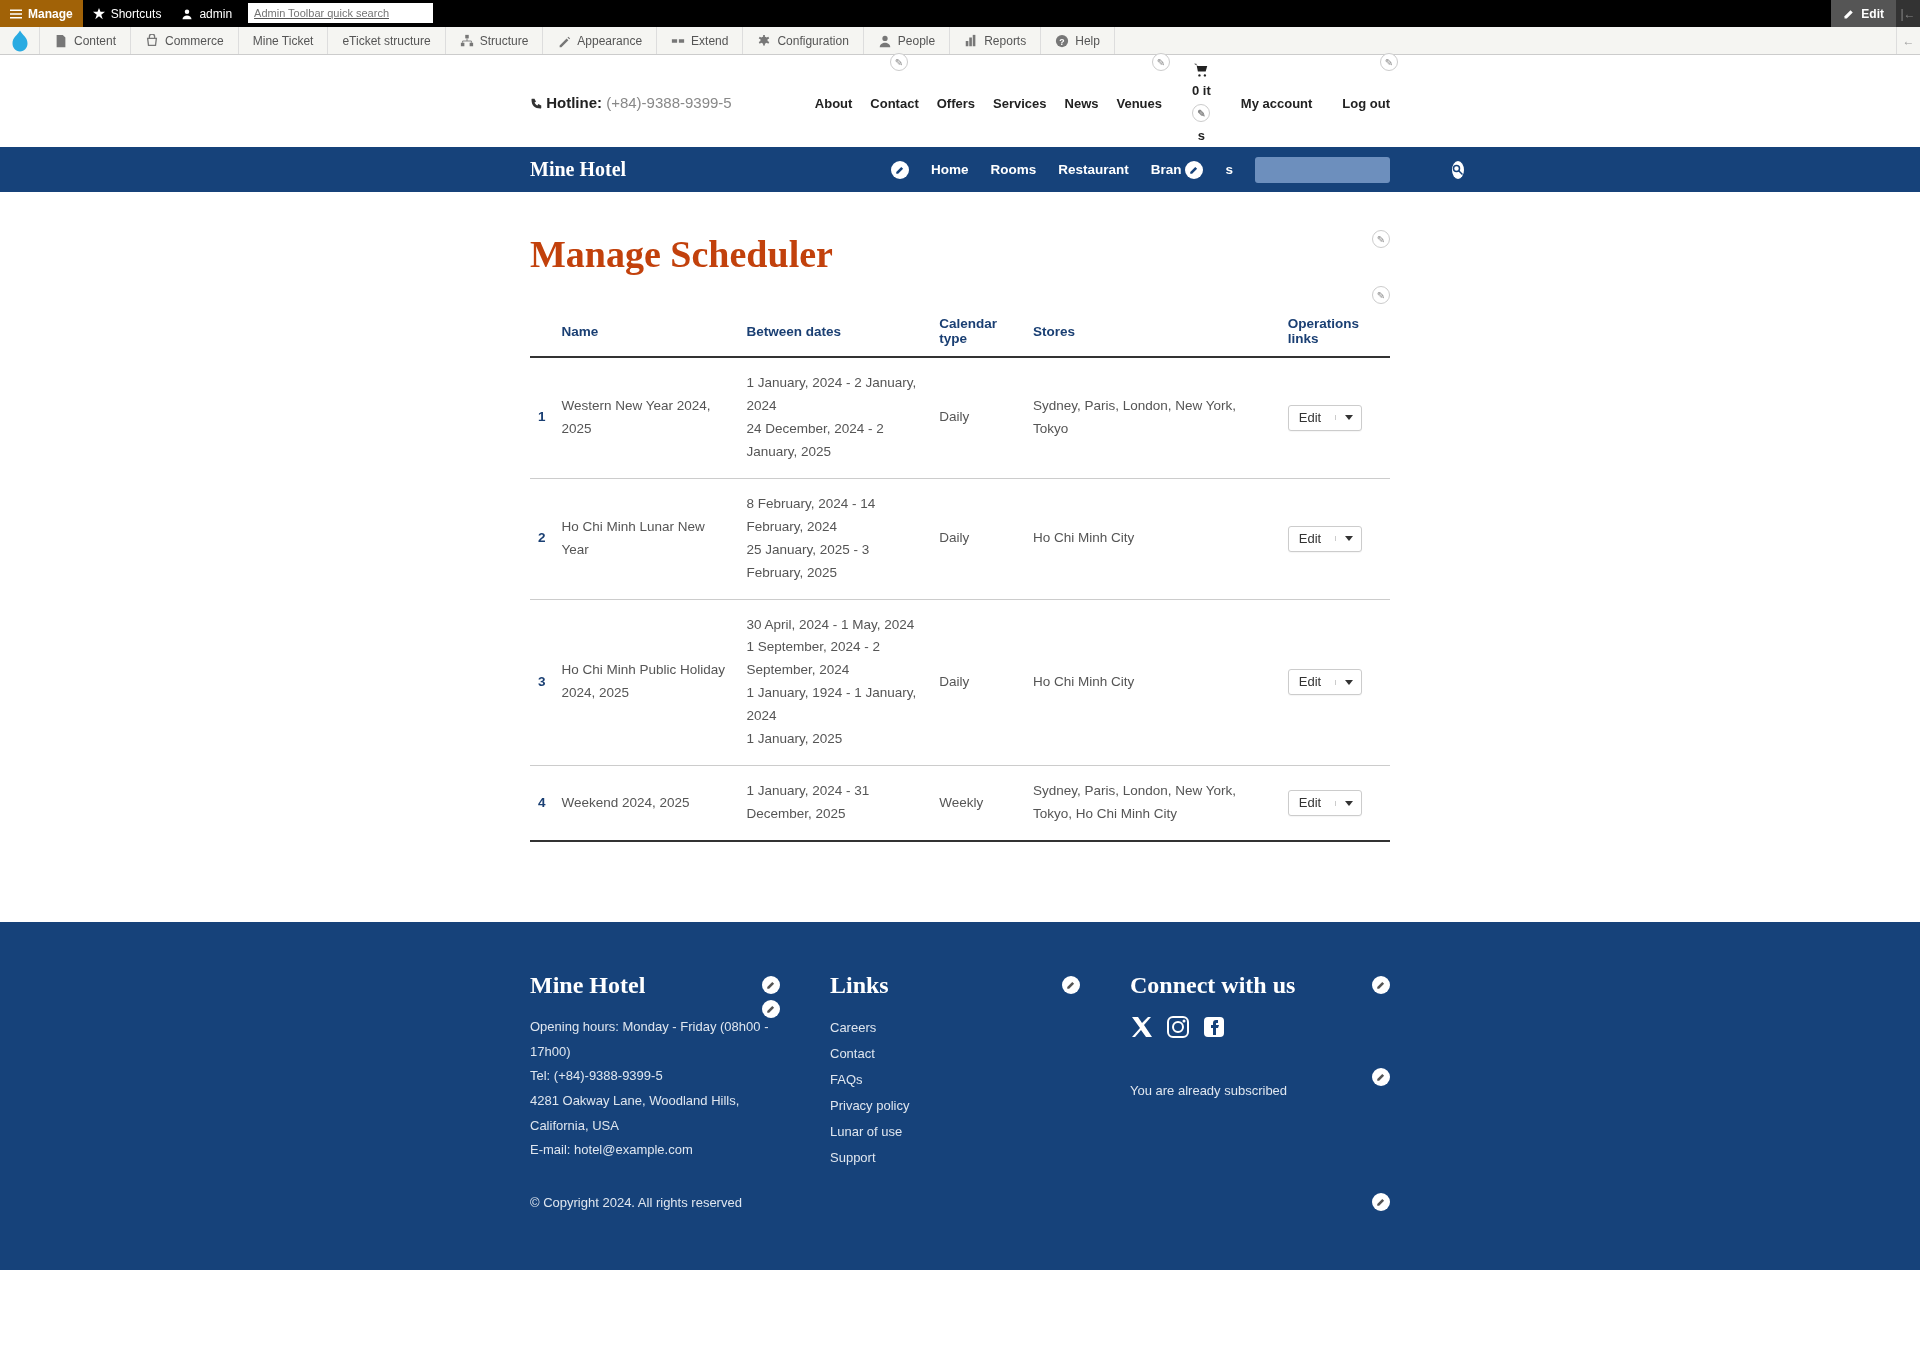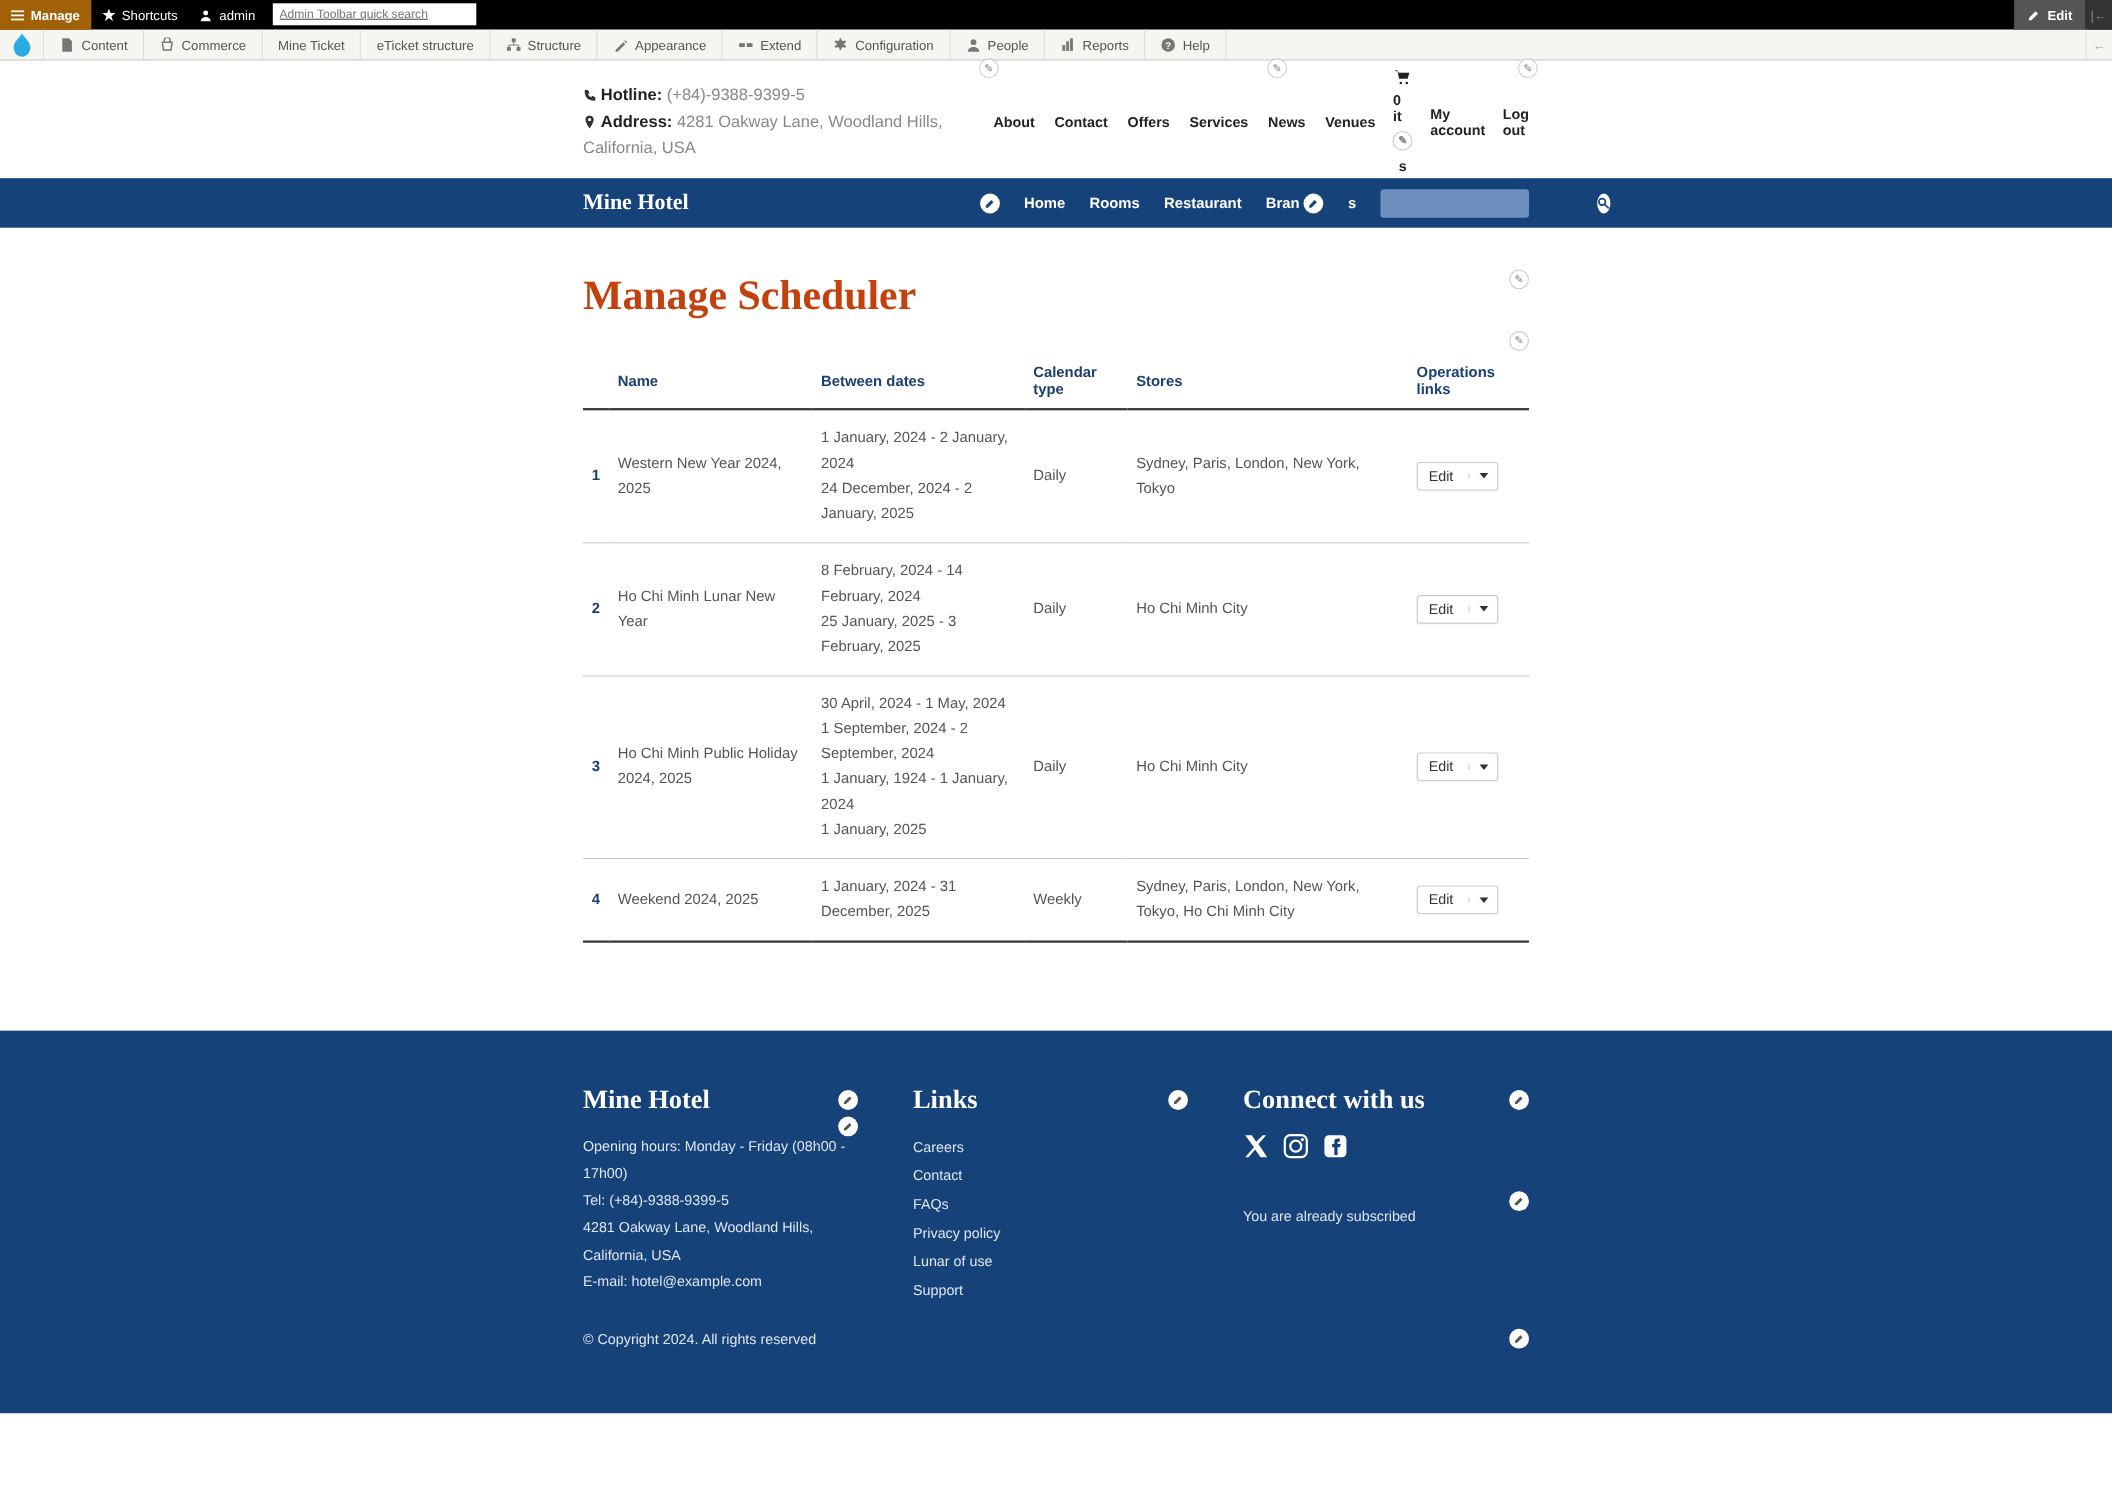--- a/index.html
+++ b/index.html
@@ -21,21 +21,21 @@
   .admin-secondary .as-item { display:flex; align-items:center; gap:6px; padding:0 14px; border-right:1px solid #ddd; cursor:pointer; }
   .admin-secondary .as-item svg { width:14px; height:14px; fill:#777; }
   .admin-secondary .spacer { flex:1; }
   .admin-secondary .as-collapse { width:24px; border-left:1px solid #ddd; display:flex; align-items:center; justify-content:center; color:#999;}
 
   
   .contact-strip { max-width: 860px; margin: 0 auto; padding: 8px 0 4px 0; display:flex; justify-content:space-between; align-items:center; position:relative;}
   .contact-left { font-size:15px; color:#444; line-height:1.6;}
   .contact-left b { color:#222; }
   .contact-left .grey { color:#888; }
-  .contact-right { display:flex; gap:16px; align-items:center; font-size:13px; color:#222; font-weight:600;}
+  .contact-right { display:flex; gap:30px; align-items:center; font-size:13px; color:#222; font-weight:600;}
   .contact-right .link { cursor:pointer; position:relative; }
   .contact-right .cart { display:flex; align-items:center; gap:6px;flex-direction:column; }
 
   .edit-pencil { position:absolute; width:18px; height:18px; border-radius:50%; border:1px solid #ccc; background:#fff; display:flex; align-items:center; justify-content:center; font-size:10px; color:#888; cursor:pointer;}
 
   
   .blue-nav { background:#16427a; color:#fff; }
   .blue-nav-inner { max-width:860px; margin:0 auto; display:flex; align-items:center; height:45px; gap:22px; position:relative;}
   .blue-nav .brand { font-family: Georgia, 'Times New Roman', serif; font-size:20px; font-weight:bold; margin-right:auto;}
   .blue-nav .nav-link { font-size:13.5px; font-weight:600; cursor:pointer; position:relative;}
@@ -196,27 +196,20 @@
 
 <div style="position:relative;">
 <div class="contact-strip">
   <div class="contact-left">
     <div>
       <svg class="ico" viewBox="0 0 16 16" fill="#333">
             <path d="M3 1l3 0 2 4-2 1c1 2 2 3 4 4l1-2 4 2 0 3c0 1-1 1-1 1C6 14 2 10 2 2c0-1 1-1 1-1z"></path>
           </svg>
       <b>Hotline:</b>
       <span class="grey">(+84)-9388-9399-5</span>
-    </div>
-    <div>
-      <svg class="ico" viewBox="0 0 16 16" fill="#333">
-            <path d="M8 0C5 0 3 2 3 5c0 4 5 11 5 11s5-7 5-11c0-3-2-5-5-5zm0 7a2 2 0 110-4 2 2 0 010 4z"></path>
-          </svg>
-      <b>Address:</b>
-      <span class="grey">4281 Oakway Lane, Woodland Hills, California, USA</span>
     </div>
   </div>
   <div class="contact-right">
     <span id="contact-nav-slot" style="display:flex; gap:18px;">
           <span class="link">About</span>
           <span class="link">Contact</span>
           <span class="link">Offers</span>
           <span class="link">Services</span>
           <span class="link">News</span>
           <span class="link">Venues</span>

